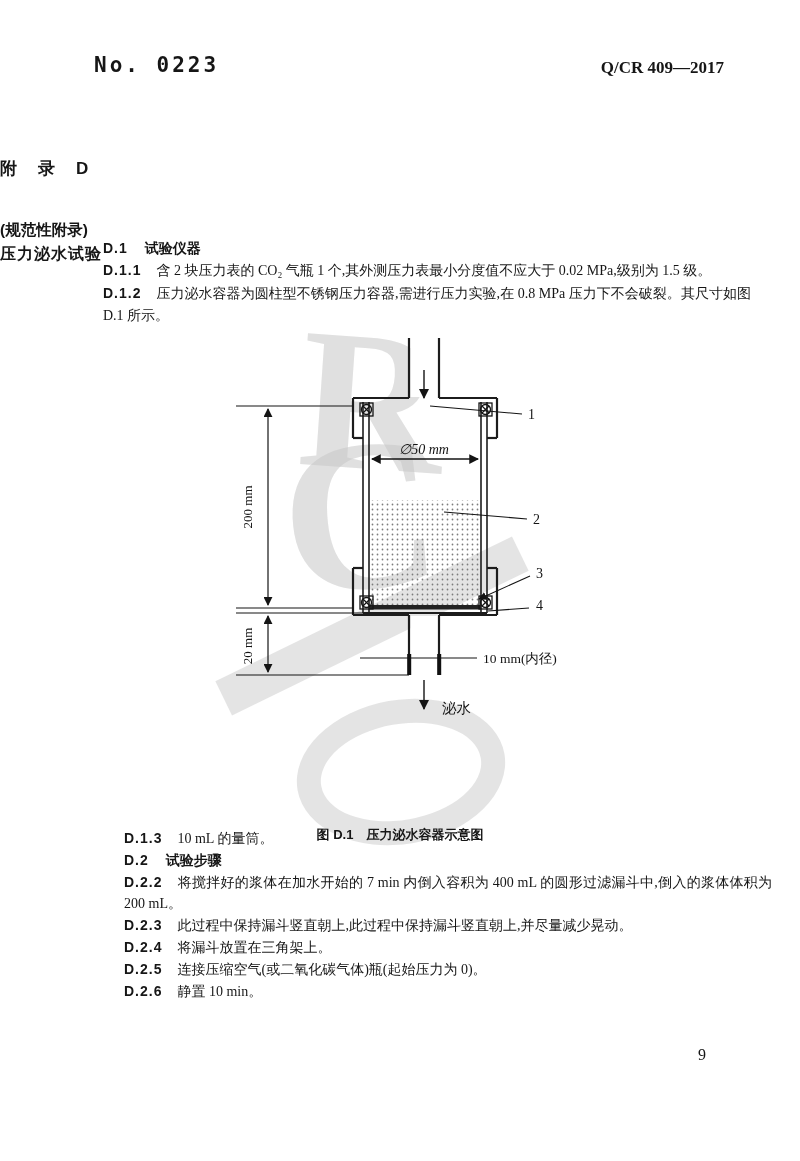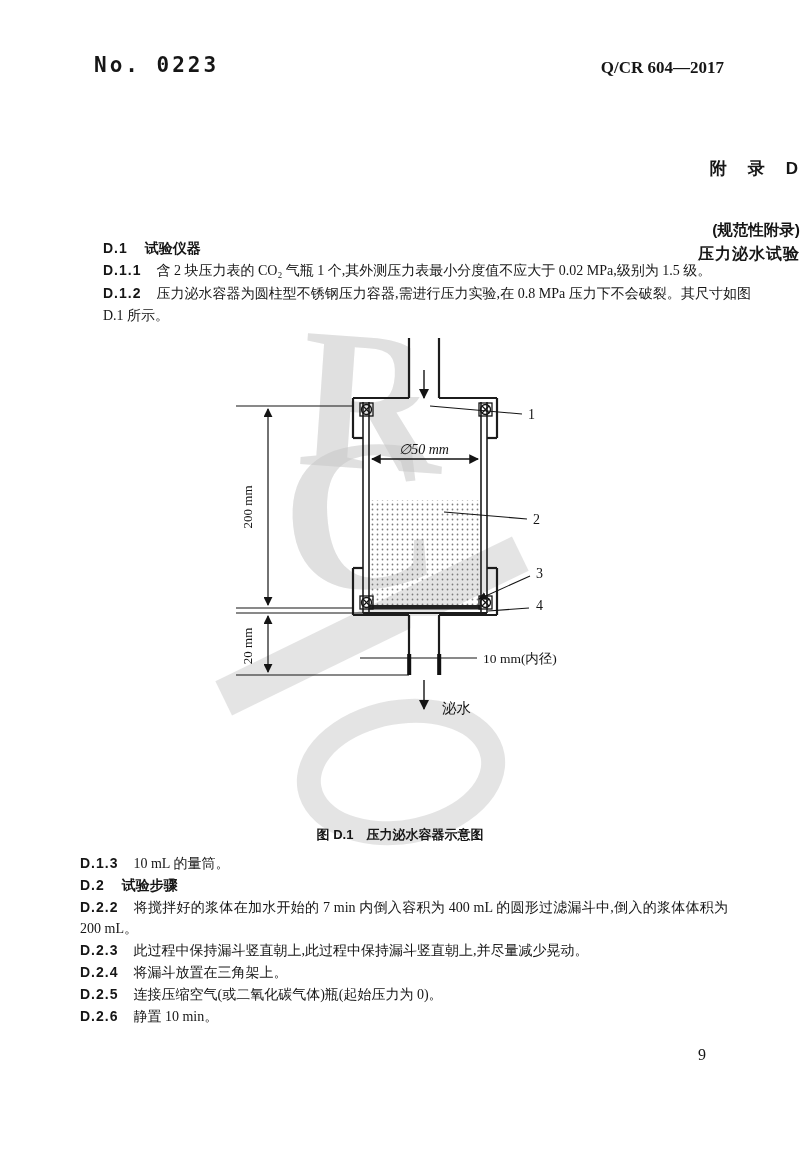--- a/index.html
+++ b/index.html
@@ -18,30 +18,30 @@
       opacity:.5;transform:rotate(-26deg);}
   .wm-q{left:296px;top:700px;width:162px;height:96px;border:24px solid #c9c9c9;
       border-radius:50%;opacity:.5;transform:rotate(-10deg);background:transparent;}
   
   .doc-number{position:absolute;z-index:2;left:94px;top:53px;
     font-family:"DejaVu Sans Mono","Liberation Mono",monospace;
     font-weight:bold;font-size:21px;letter-spacing:3px;}
   .std-code{position:absolute;z-index:2;right:76px;top:58px;
     font-weight:bold;font-size:17px;font-family:"Liberation Serif",serif;}
   
-  .title-block{position:absolute;z-index:2;left:0;top:156px;width:800px;text-align:right;
+  .title-block{position:absolute;z-index:2;left:0;top:156px;width:800px;text-align:left;
     font-family:"Liberation Sans","DejaVu Sans",sans-serif;font-weight:bold;}
   .title-block .t1{font-size:17px;line-height:25px;letter-spacing:2px;}
   .title-block .t2{font-size:15.5px;line-height:25px;margin-top:36px;}
   .title-block .t3{font-size:16px;line-height:24px;letter-spacing:1px;}
   
   .body-block{position:absolute;z-index:2;left:80px;width:648px;
     font-size:14px;line-height:22px;text-align:justify;}
   .body-top{top:237px;margin-left:23px;}
-  .body-bottom{top:853px;line-height:21.8px;}
+  .body-bottom{top:828px;line-height:21.8px;margin-left:44px;}
   .para{margin:0;}
   .pnum{font-family:"Liberation Sans","DejaVu Sans",sans-serif;font-weight:bold;
     margin-right:15px;letter-spacing:1px;}
   .sect{font-family:"Liberation Sans","DejaVu Sans",sans-serif;font-weight:bold;}
   .sect .pnum{margin-right:17px;}
   
   .legend{position:absolute;z-index:2;left:96px;top:722px;
     font-size:13.5px;line-height:19.5px;}
   .caption{position:absolute;z-index:2;left:0;top:826px;width:800px;text-align:center;
     font-family:"Liberation Sans","DejaVu Sans",sans-serif;font-weight:bold;font-size:13px;}
@@ -56,21 +56,21 @@
 <body>
 
 <div class="page">
 
   <span class="wm wm-r">R</span>
   <span class="wm wm-c">C</span>
   <div class="wm wm-slash"></div>
   <div class="wm wm-q"></div>
 
   <div class="doc-number">No. 0223</div>
-  <div class="std-code">Q/CR 604—2017</div>
+  <div class="std-code">Q/CR 409—2017</div>
 
   <div class="title-block">
     <div class="t1">附　录　D</div>
     <div class="t2">(规范性附录)</div>
     <div class="t3">压力泌水试验</div>
   </div>
 
   <div class="body-block body-top">
     <p class="para sect">
       <span class="pnum">D.1</span><span>试验仪器</span>

